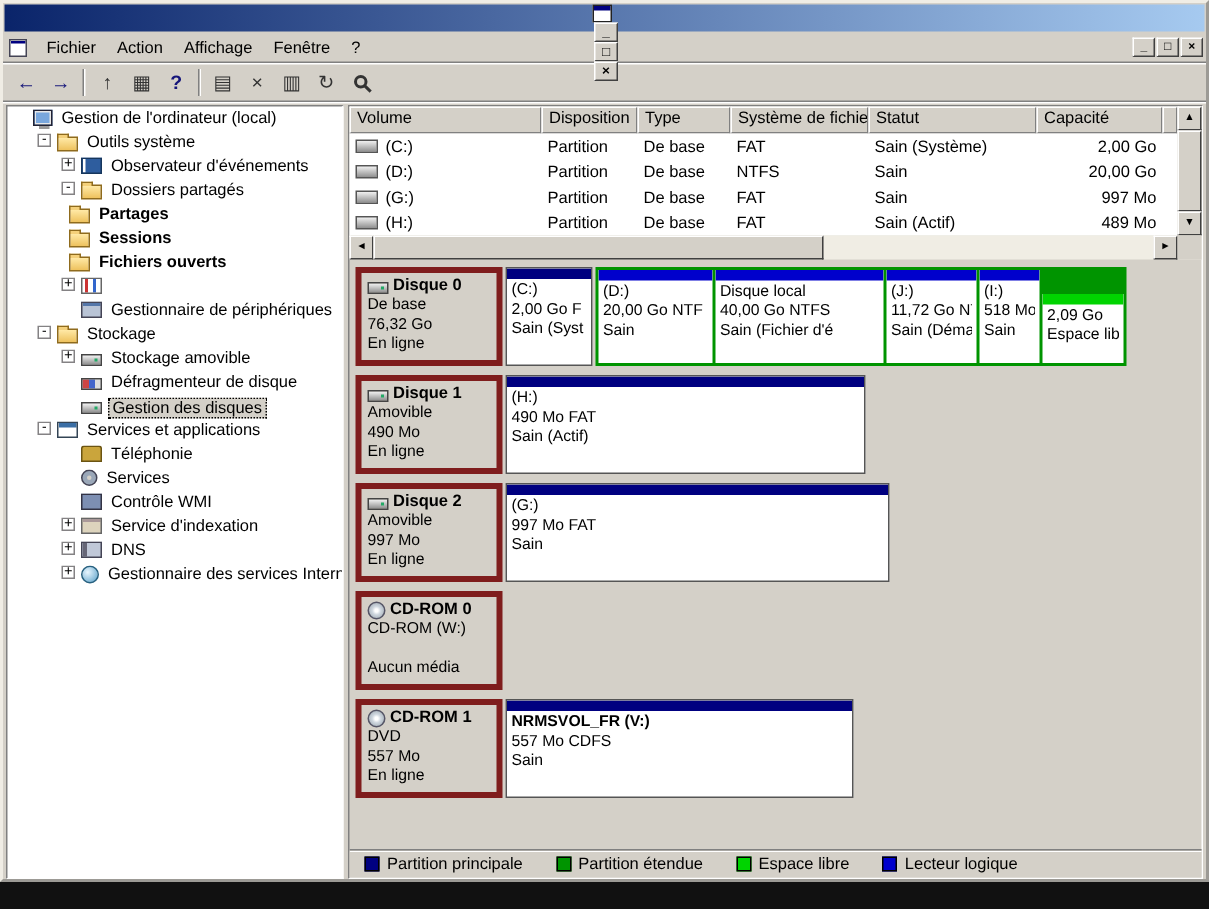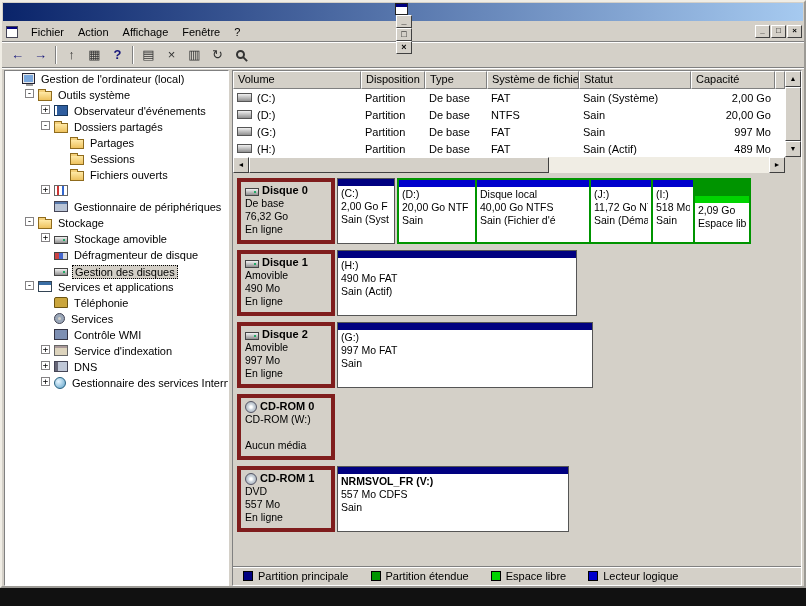--- a/index.html
+++ b/index.html
@@ -42,21 +42,21 @@
 
   
   .content { display:flex; height:516px; margin:2px; }
   .sunken { border:1px solid; border-color:#808080 #fff #fff #808080; }
 
   
   .tree-pane { width:254px; background:#fff; overflow:hidden; padding:2px 0; }
   .ti { display:flex; align-items:flex-start; height:16px; font-size:11px;
         white-space:nowrap; overflow:hidden; color:#000; }
   .lvl0 { padding-left:4px; } .lvl1 { padding-left:20px; }
-  .lvl2 { padding-left:36px; } .lvl3 { padding-left:52px; }
+  .lvl2 { padding-left:36px; } .lvl3 { padding-left:28px;font-weight:bold; }
   .exp { width:9px; height:9px; flex:none; border:1px solid #848284; background:#fff;
          font-size:9px; line-height:7px; text-align:center;
          font-family:"DejaVu Sans Mono",monospace; margin-right:4px; }
   .exp:empty { visibility:hidden; }
   .tlabel { padding:0 2px; }
   .ti.sel .tlabel { background:#d4d0c8; border:1px dotted #000; }
 
   
   .icn { display:inline-block; width:14px; height:11px; margin-right:4px; flex:none; position:relative; }
   .icn-folder { background:linear-gradient(#ffe9a6,#eec25e); border:1px solid #8f6b1d; height:10px; margin-top:2px; }

